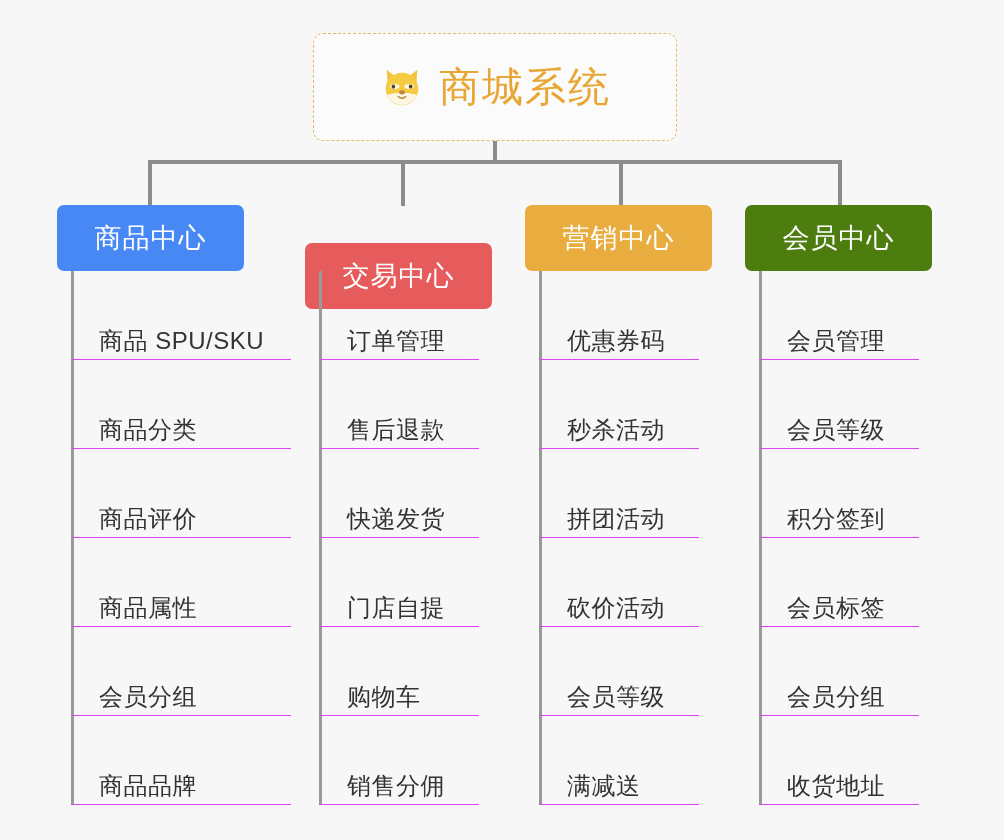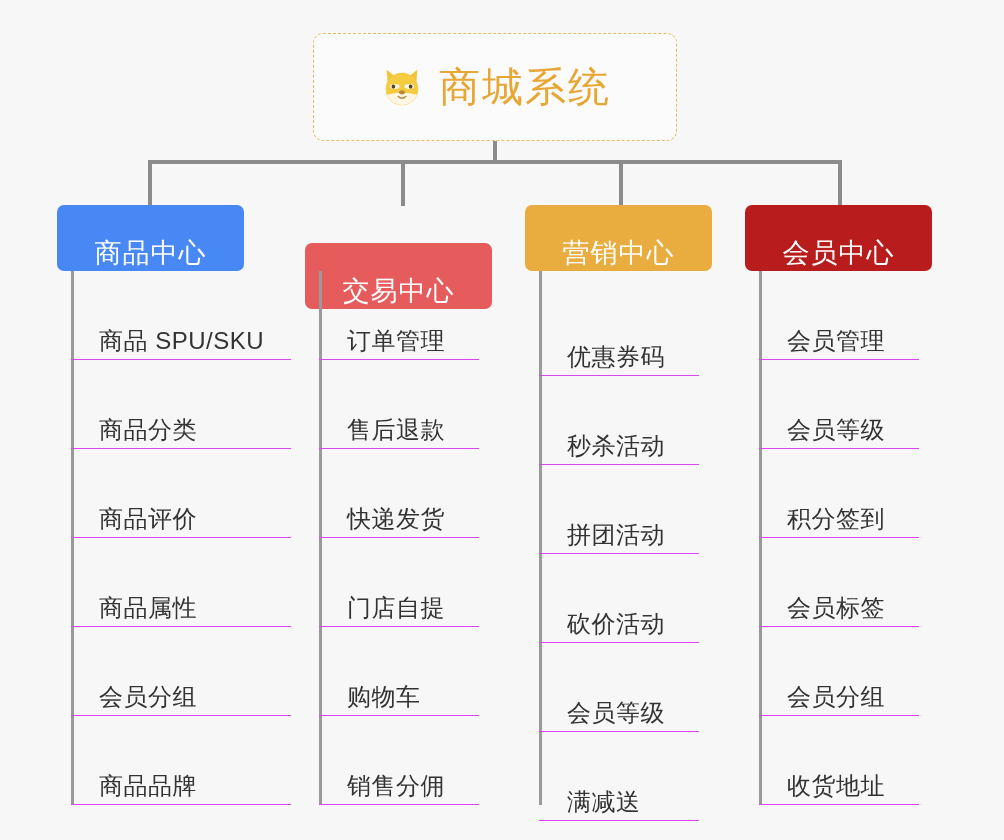--- a/index.html
+++ b/index.html
@@ -66,21 +66,21 @@
   
   .branch {
     position: absolute;
     top: 205px;
   }
   .branch-header {
     box-sizing: border-box;
     height: 66px;
     border-radius: 7px;
     display: flex;
-    align-items: flex-end;
+    align-items: center;
     justify-content: center;
     color: #ffffff;
     font-size: 27px;
     letter-spacing: 1px;
     white-space: nowrap;
   }
 
   
   .branch-spine {
     position: absolute;
@@ -197,21 +197,21 @@
           <span class="leaf-label">销售分佣</span>
         </div>
     </div>
   </div>
 
   <div class="branch" style="left:525px; width:187px;">
     <div class="branch-header" style="width:187px; background:#e9ac3e;">
       <span>营销中心</span>
     </div>
     <div class="branch-spine" style="height:534px;"></div>
-    <div class="leaf-list" style="width:160px;margin-top:16px;">
+    <div class="leaf-list" style="width:160px;">
       <div class="leaf">
           <span class="leaf-label">优惠券码</span>
         </div>
       <div class="leaf">
           <span class="leaf-label">秒杀活动</span>
         </div>
       <div class="leaf">
           <span class="leaf-label">拼团活动</span>
         </div>
       <div class="leaf">
@@ -220,21 +220,21 @@
       <div class="leaf">
           <span class="leaf-label">会员等级</span>
         </div>
       <div class="leaf">
           <span class="leaf-label">满减送</span>
         </div>
     </div>
   </div>
 
   <div class="branch" style="left:745px; width:187px;">
-    <div class="branch-header" style="width:187px; background:#b91c1c;">
+    <div class="branch-header" style="width:187px; background:#4d7c0f;">
       <span>会员中心</span>
     </div>
     <div class="branch-spine" style="height:534px;"></div>
     <div class="leaf-list" style="width:160px;">
       <div class="leaf">
           <span class="leaf-label">会员管理</span>
         </div>
       <div class="leaf">
           <span class="leaf-label">会员等级</span>
         </div>

